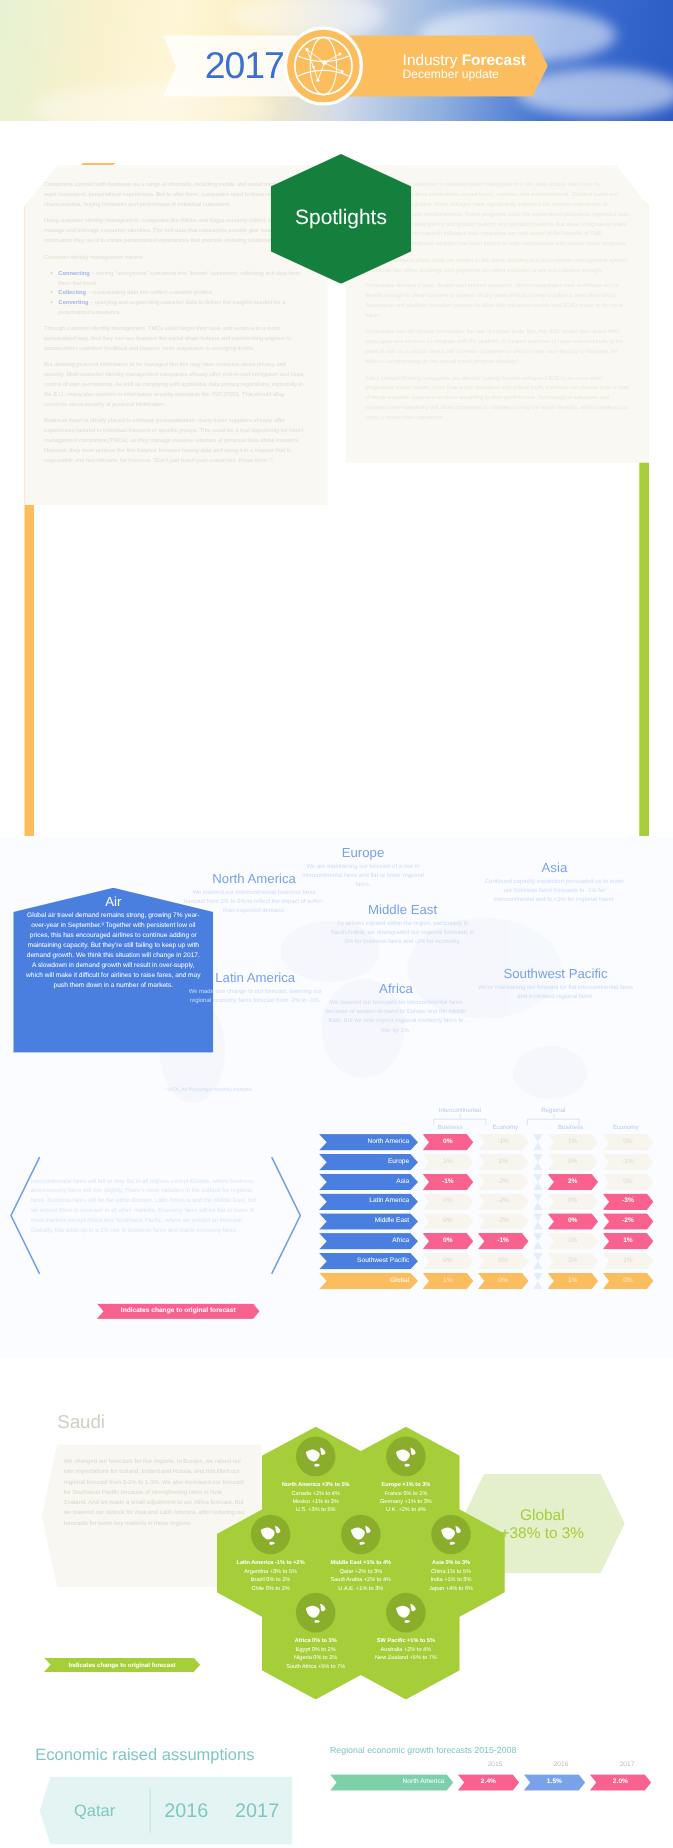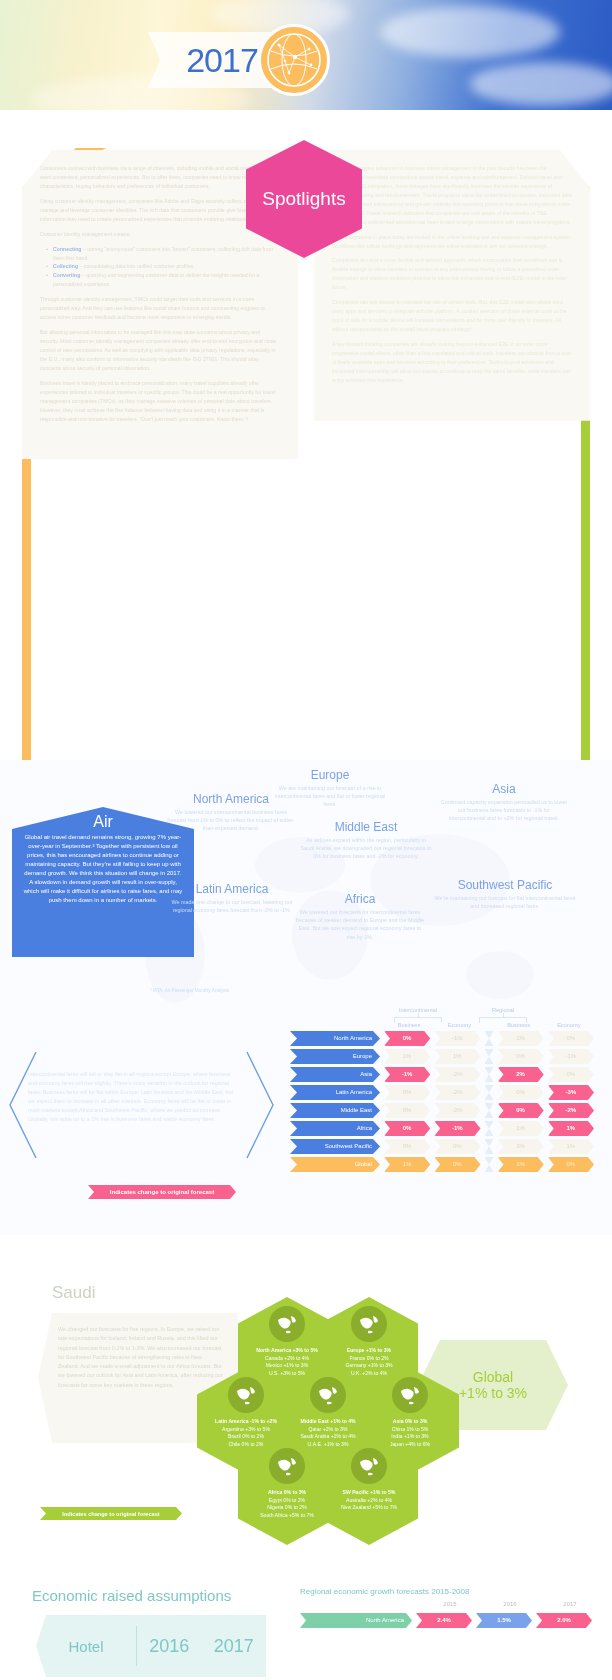--- a/index.html
+++ b/index.html
@@ -28,21 +28,21 @@
      clip-path:polygon(0 0, calc(100% - 14px) 0, 100% 50%, calc(100% - 14px) 100%, 0 100%);
      display:flex;flex-direction:column;justify-content:center;padding-left:70px;}
   .hdr-orange .t1{font-size:14px;color:#fff;line-height:1.15;}
   .hdr-orange .t1 b{font-weight:bold;}
   .hdr-orange .t2{font-size:11px;color:#fff;opacity:.95;}
   .globe-badge{position:absolute;left:258px;top:24px;width:72px;height:72px;border-radius:50%;
      background:#fbbd5e;border:3px solid #fff;display:flex;align-items:center;justify-content:center;}
 
   
   .spotlights{position:relative;width:612px;height:650px;background:#fff;padding-top:30px;}
-  .hexcenter{position:absolute;left:246px;top:30px;width:116px;height:118px;background:#ec4899;
+  .hexcenter{position:absolute;left:246px;top:30px;width:128px;height:118px;background:#15803d;
      clip-path:polygon(50% 0,100% 25%,100% 75%,50% 100%,0 75%,0 25%);
      display:flex;align-items:center;justify-content:center;z-index:5;}
   .hexcenter span{color:#fff;font-size:19px;}
   .panel{position:absolute;top:40px;width:276px;background:#faf8f2;
      padding:14px 18px 30px;}
   .panel.left{left:22px;clip-path:polygon(0 38px, 30px 0, 276px 0, 276px 100%, 138px 100%, 0 100%);}
   .panel.right{left:314px;clip-path:polygon(0 0, 246px 0, 276px 38px, 276px 100%, 0 100%);}
   .accent{position:absolute;top:40px;width:9px;height:610px;}
   .accent.left{left:22px;background:#fbbd5e;clip-path:polygon(0 38px,100% 28px,100% 100%,0 100%);}
   .accent.right{left:581px;background:#a6ce39;clip-path:polygon(0 28px,100% 38px,100% 100%,0 100%);}
@@ -59,21 +59,21 @@
   .plist li b{color:#9fb8e8;}
   .foot{position:absolute;left:22px;top:700px;width:276px;text-align:center;font-size:5px;color:#ddd6c6;}
   .foot span{margin:0 10px;}
 
   
   .air{position:relative;width:612px;height:475px;background:#fbfcff;}
   .worldmap{position:absolute;inset:0;opacity:.5;}
   .air-hex{position:absolute;left:12px;top:47px;width:182px;height:150px;background:#4a7fe0;
      clip-path:polygon(50% 0,100% 22px,100% 100%,0 100%,0 22px);
      padding:6px 10px 0;text-align:center;}
-  .air-hex .h{font-size:16px;color:#fff;margin-bottom:2px;}
+  .air-hex .h{font-size:12px;color:#fff;margin-bottom:2px;}
   .air-hex .b{font-size:6px;line-height:1.5;color:#fff;}
   .region{position:absolute;text-align:center;}
   .region .rt{font-size:12px;color:#7aa2ea;margin-bottom:2px;}
   .region .rb{font-size:5.4px;line-height:1.52;color:#cddcf5;}
   .air-src{position:absolute;left:150px;top:228px;font-size:4.6px;color:#cddcf5;}
 
   
   .ftable{position:absolute;left:290px;top:247px;width:304px;}
   .fgrp{display:flex;font-size:5.6px;color:#b9cbe8;text-align:center;}
   .fgrp .g{flex:0 0 76px;}
@@ -155,20 +155,24 @@
 <div class="header">
   <div class="ray"></div>
   <div class="cloud c1"></div>
   <div class="cloud c2"></div>
   <div class="cloud c3"></div>
   <div class="cloud c4"></div>
   <div class="hdr-bar">
     <div class="hdr-year">
       <span>2017</span>
     </div>
+    <div class="hdr-orange">
+      <div class="t1"><span>Industry </span><b>Forecast</b></div>
+      <div class="t2">December update</div>
+    </div>
   </div>
   <div class="globe-badge">
     <svg width="58" height="58" viewBox="0 0 58 58">
       <circle cx="29" cy="29" r="26" fill="none" stroke="#fff" stroke-width="1.6"></circle>
       <ellipse cx="29" cy="29" rx="12" ry="26" fill="none" stroke="#fff" stroke-width="1"></ellipse>
       <path d="M6 20 Q29 30 52 20 M6 38 Q29 28 52 38" fill="none" stroke="#fff" stroke-width="1"></path>
       <g stroke="#fff" stroke-width=".8" fill="none">
         <path d="M14 14 L30 26 L44 18 M30 26 L24 42 M30 26 L46 34 M14 14 L20 30 L24 42"></path>
       </g>
       <g fill="#fff">
@@ -384,21 +388,21 @@
   <div class="pill">Indicates change to original forecast</div>
 </div>
 
 <div class="hotel">
   <div class="h-title">Saudi</div>
   <div class="h-panel">
     <p>We changed our forecasts for five regions. In Europe, we raised our rate expectations for Iceland, Ireland and Russia, and this lifted our regional forecast from 0-2% to 1-3%. We also increased our forecast for Southwest Pacific because of strengthening rates in New Zealand. And we made a small adjustment to our Africa forecast. But we lowered our outlook for Asia and Latin America, after reducing our forecasts for some key markets in these regions.</p>
   </div>
   <div class="glob-hex">
     <div class="g1">Global</div>
-    <div class="g2">+1% to 3%</div>
+    <div class="g2">+38% to 3%</div>
   </div>
   <div id="hotel-hexes">
       <div class="hhex" style="left: 238px; top: 62px;">
         <div class="ic">
           <svg width="26" height="26" viewBox="0 0 26 26">
             <circle cx="13" cy="13" r="12" fill="none"></circle>
             <path d="M4 9 Q9 5 14 8 Q18 10 16 14 Q13 19 9 17 Q5 15 4 9 Z M17 5 Q21 6 22 10 Q20 13 18 11 Z M12 20 Q15 19 17 21 Q15 23 12 22 Z" fill="#fff"></path>
           </svg>
         </div>
         <div class="tx">
@@ -497,21 +501,21 @@
 
 <div class="econ">
   <div class="e-title">Economic raised assumptions</div>
   <div class="e-sub">Regional economic growth forecasts 2015-2008</div>
   <div class="e-years">
     <div>2015</div>
     <div>2016</div>
     <div>2017</div>
   </div>
   <div class="e-world">
-    <div class="w1">Hotel</div>
+    <div class="w1">Qatar</div>
     <div class="bar"></div>
     <div class="yr">2016</div>
     <div class="yr">2017</div>
   </div>
   <div class="e-row" style="top:48px;">
     <div class="nm">North America</div>
     <div class="v p">2.4%</div>
     <div class="v b">1.5%</div>
     <div class="v p">2.0%</div>
   </div>

